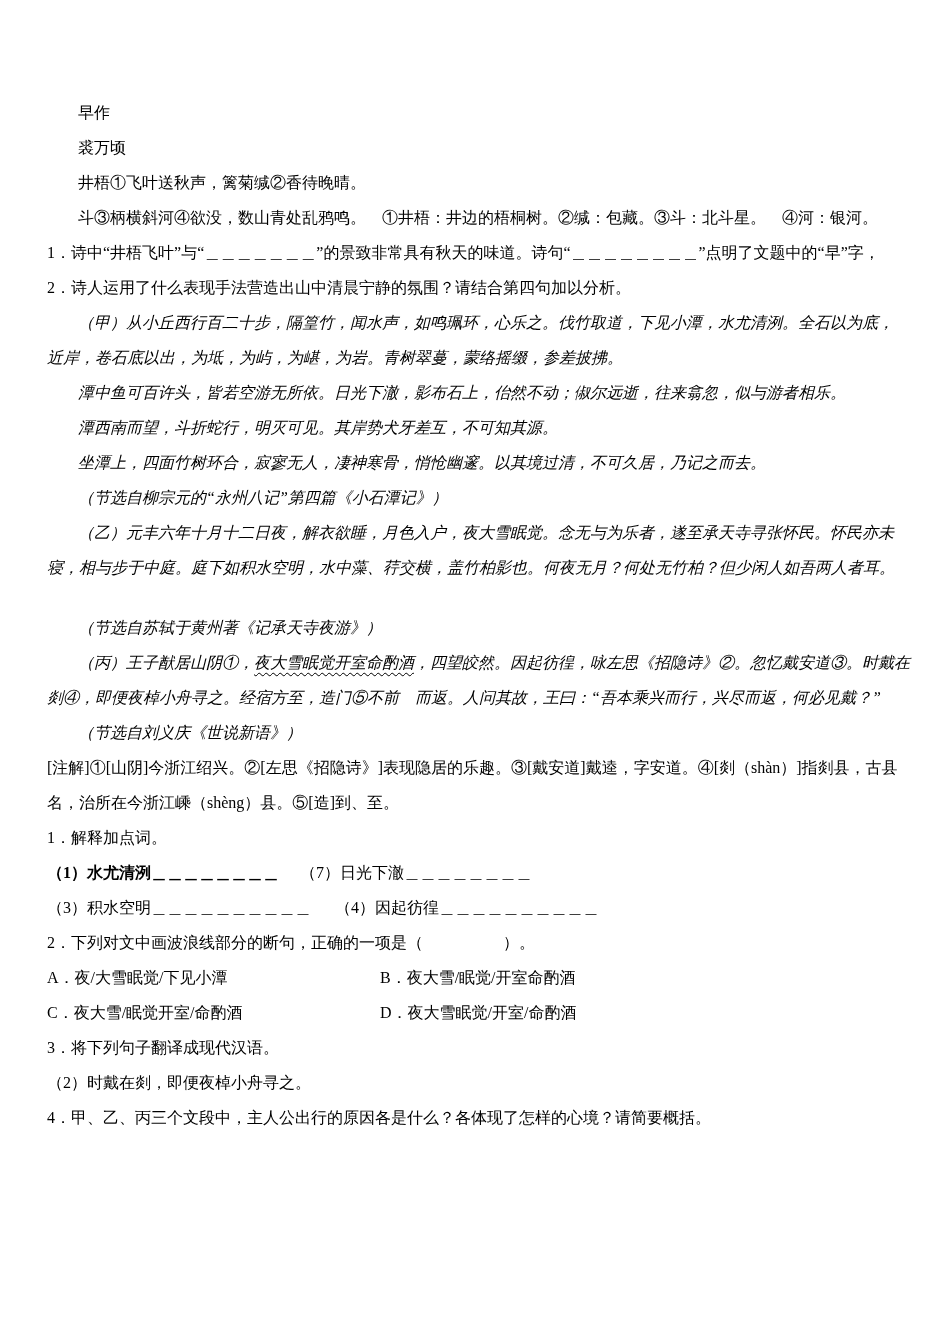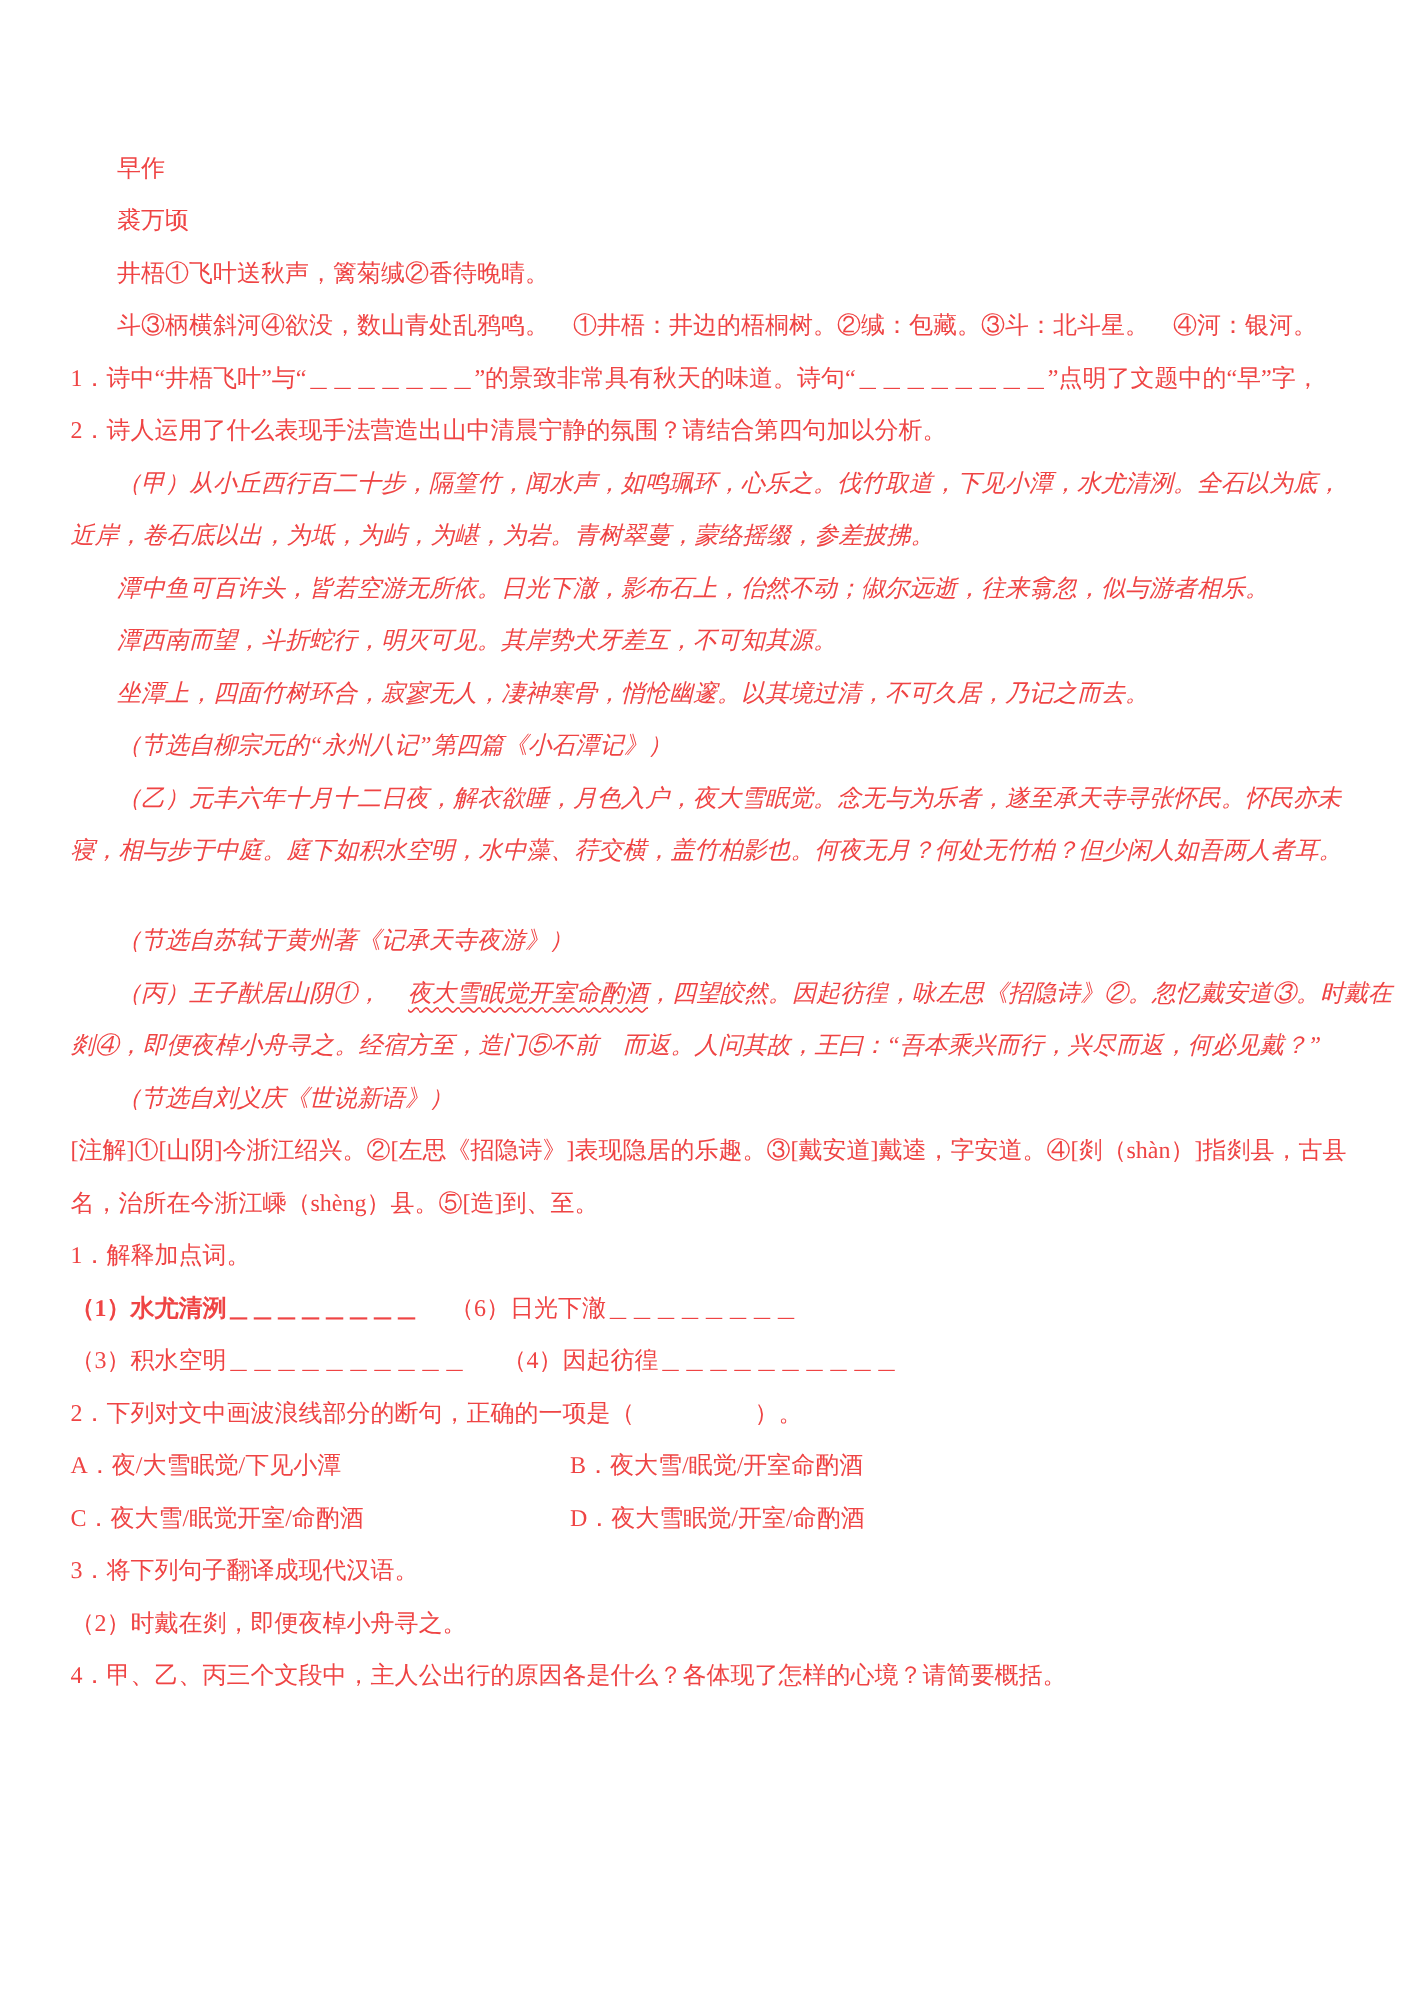--- a/index.html
+++ b/index.html
@@ -6,40 +6,39 @@
     margin: 0;
     padding: 0;
     background: #ffffff;
   }
   .page {
     position: relative;
     width: 950px;
     height: 1344px;
     box-sizing: border-box;
     background: #ffffff;
-    color: #ef4444;
+    color: #000000;
     padding: 95px 40px 0 47px;
     font-family: "Liberation Serif", "DejaVu Serif", serif;
     font-size: 16px;
     overflow: hidden;
   }
   p.line {
     margin: 0;
     line-height: 35px;
     min-height: 35px;
     white-space: nowrap;
   }
   .indent { text-indent: 31px; }
   .kaiti { font-style: italic; }
   .wavy {
     text-decoration: underline;
     text-decoration-style: wavy;
     text-decoration-thickness: 1px;
     text-underline-offset: 4px;
-    margin-left: 18px;
   }
   .col { display: inline-block; }
   .w253 { width: 253px; font-weight: bold; }
   .w288 { width: 288px; }
   .w333 { width: 333px; }
   .spacer { height: 25px; }
 </style>
 </head>
 <body>
 
@@ -70,21 +69,21 @@
 
   <p class="line indent kaiti"><span>（丙）王子猷居山阴①，</span><span class="wavy">夜大雪眠觉开室命酌酒</span><span>，四望皎然。因起彷徨，咏左思《招隐诗》②。忽忆戴安道③。时戴在</span></p>
   <p class="line kaiti">剡④，即便夜棹小舟寻之。经宿方至，造门⑤不前　而返。人问其故，王曰：“吾本乘兴而行，兴尽而返，何必见戴？”</p>
   <p class="line indent kaiti">（节选自刘义庆《世说新语》）</p>
 
   <p class="line">[注解]①[山阴]今浙江绍兴。②[左思《招隐诗》]表现隐居的乐趣。③[戴安道]戴逵，字安道。④[剡（shàn）]指剡县，古县</p>
   <p class="line">名，治所在今浙江嵊（shèng）县。⑤[造]到、至。</p>
 
   <p class="line">1．解释加点词。</p>
 
-  <p class="line"><span class="col w253">（1）水尤清洌＿＿＿＿＿＿＿＿</span><span>（6）日光下澈＿＿＿＿＿＿＿＿</span></p>
+  <p class="line"><span class="col w253">（1）水尤清洌＿＿＿＿＿＿＿＿</span><span>（7）日光下澈＿＿＿＿＿＿＿＿</span></p>
   <p class="line"><span class="col w288">（3）积水空明＿＿＿＿＿＿＿＿＿＿</span><span>（4）因起彷徨＿＿＿＿＿＿＿＿＿＿</span></p>
 
   <p class="line">2．下列对文中画波浪线部分的断句，正确的一项是（　　　　　）。</p>
 
   <p class="line"><span class="col w333">A．夜/大雪眠觉/下见小潭</span><span>B．夜大雪/眠觉/开室命酌酒</span></p>
   <p class="line"><span class="col w333">C．夜大雪/眠觉开室/命酌酒</span><span>D．夜大雪眠觉/开室/命酌酒</span></p>
 
   <p class="line">3．将下列句子翻译成现代汉语。</p>
   <p class="line">（2）时戴在剡，即便夜棹小舟寻之。</p>
 

